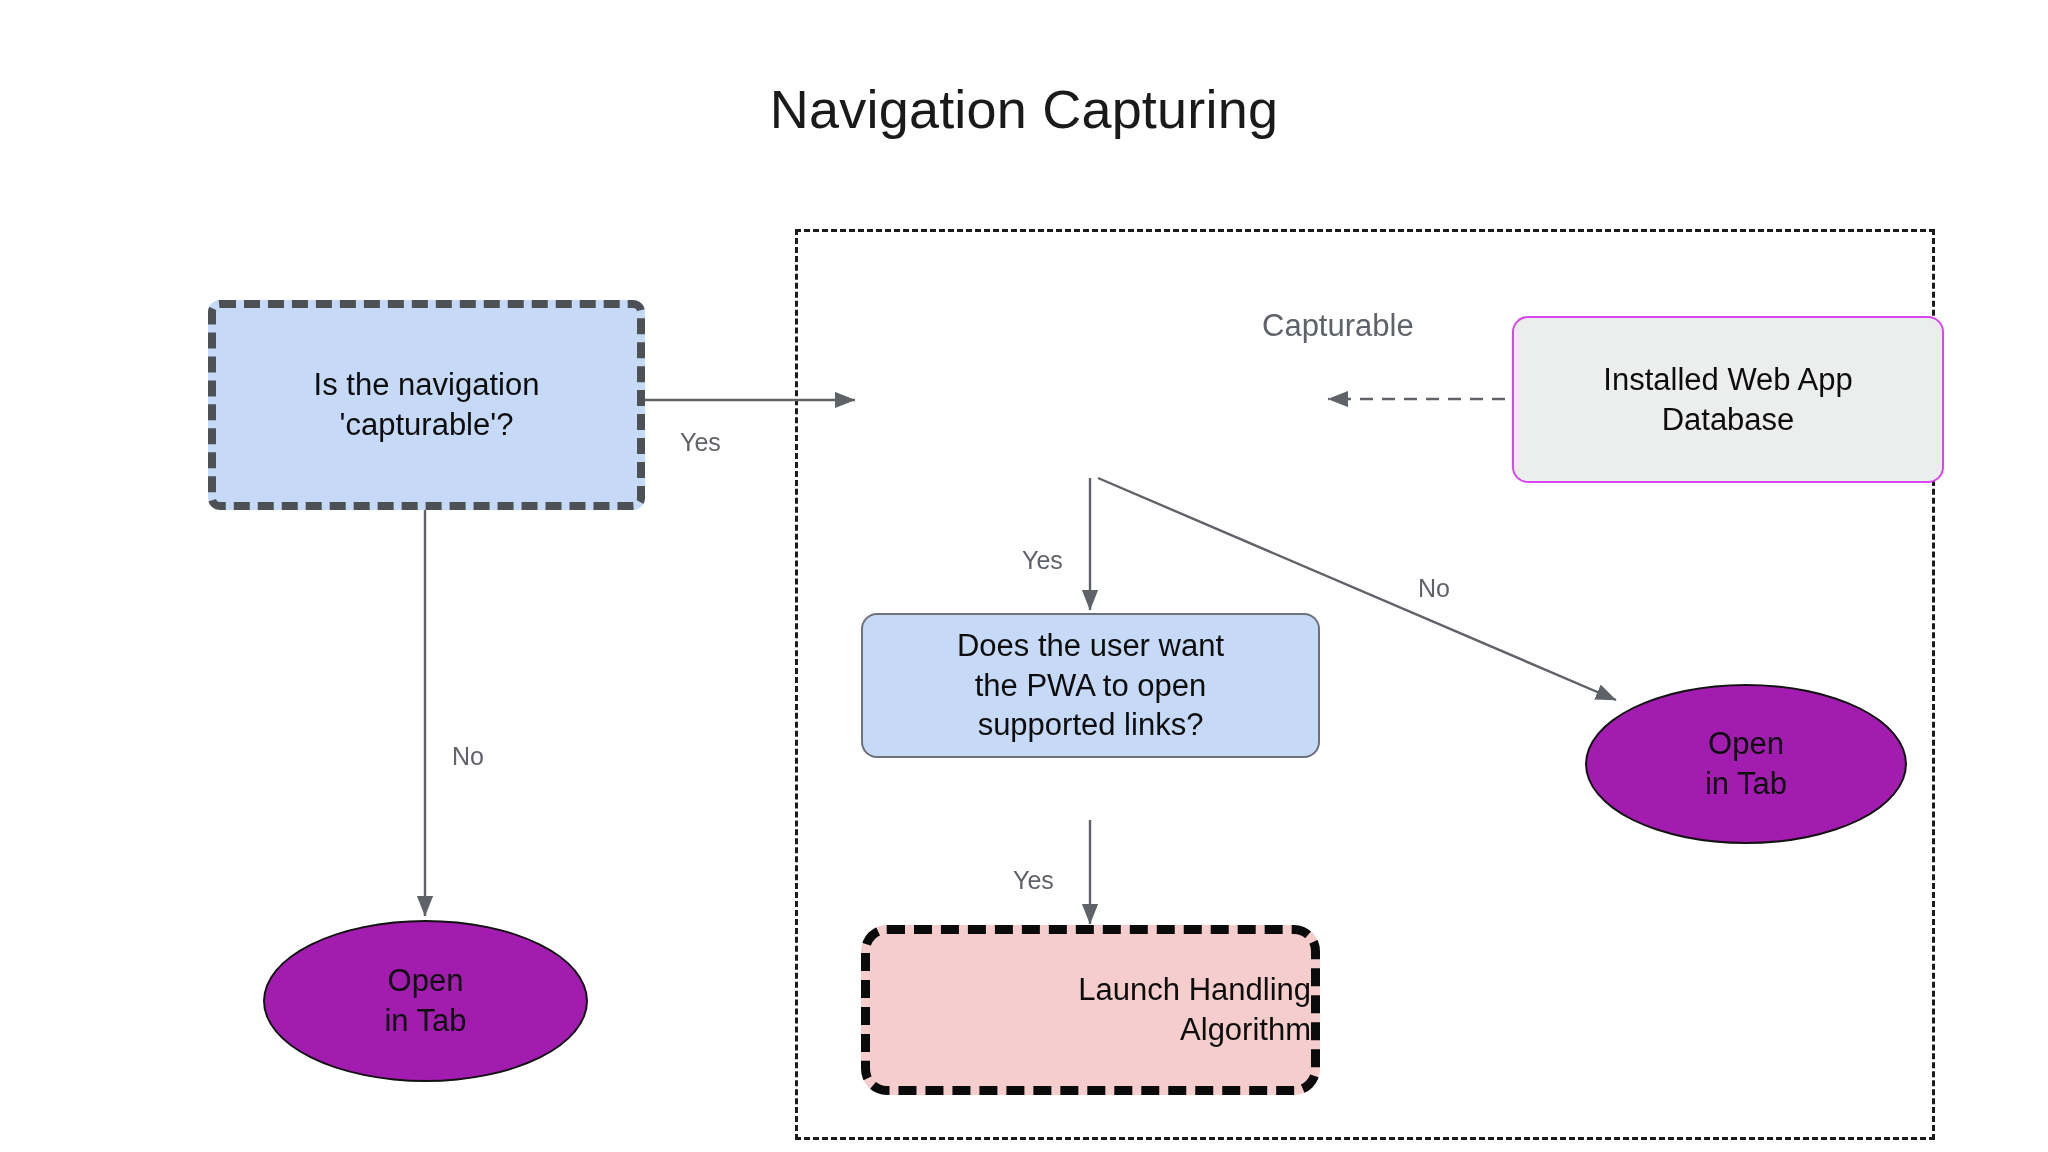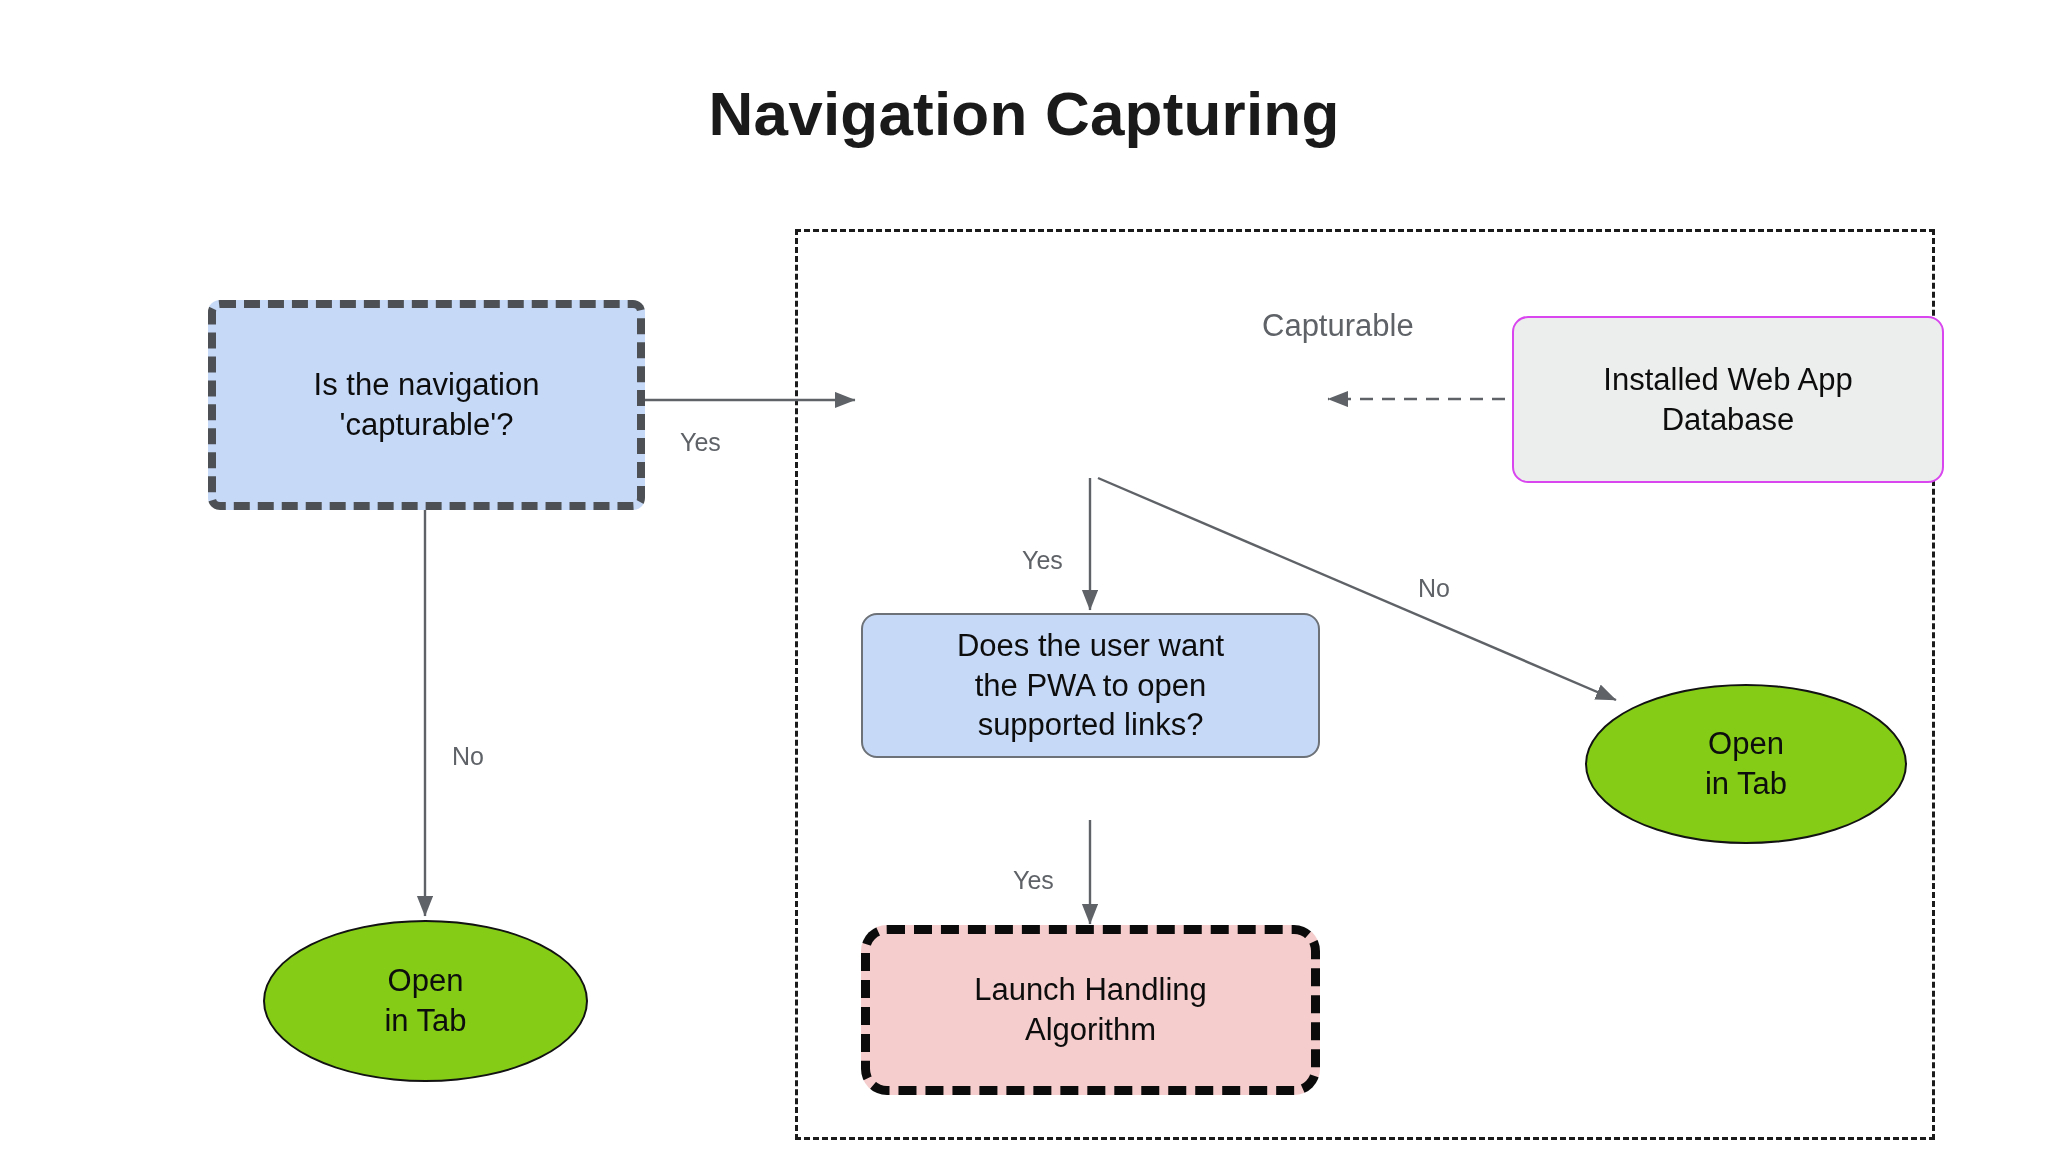--- a/index.html
+++ b/index.html
@@ -25,22 +25,22 @@
     height: 1152px;
     pointer-events: none;
   }
 
   .title {
     position: absolute;
     left: 0;
     top: 78px;
     width: 2048px;
     text-align: center;
-    font-size: 62px;
-    font-weight: 700;
+    font-size: 54px;
+    font-weight: 400;
     color: #1a1a1a;
     letter-spacing: 0.2px;
   }
 
   .group-box {
     position: absolute;
     border: 3px dashed #1b1b1b;
     background: transparent;
     box-sizing: border-box;
   }
@@ -78,21 +78,21 @@
   .node-gray {
     background: #eceded;
     border: 2px solid #d946ef;
   }
   .node-pink-dashed {
     background: #f5cdcd;
     border: 9px dashed #0b0b0b;
     border-radius: 26px;
   }
   .node-ellipse {
-    background: #84cc16;
+    background: #a21caf;
     border: 2.5px solid #121212;
     border-radius: 50%;
   }
 
   .edge-label {
     position: absolute;
     font-size: 25px;
     color: #5f6368;
     white-space: nowrap;
   }
@@ -158,21 +158,21 @@
     <span>Installed Web App</span>
     <span>Database</span>
   </div>
 
   <div class="node node-rect node-blue" style="left:861px; top:613px; width:459px; height:145px; flex-direction:column;">
     <span>Does the user want</span>
     <span>the PWA to open</span>
     <span>supported links?</span>
   </div>
 
-  <div class="node node-rect node-pink-dashed" style="left:861px; top:925px; width:459px; height:170px; flex-direction:column;">
+  <div class="node node-rect node-pink-dashed" style="left:861px; top:925px; width:459px; height:170px; flex-direction:column;align-items:flex-end;">
     <span>Launch Handling</span>
     <span>Algorithm</span>
   </div>
 
   <div class="node node-ellipse" style="left:263px; top:920px; width:325px; height:162px; flex-direction:column;">
     <span>Open</span>
     <span>in Tab</span>
   </div>
 
   <div class="node node-ellipse" style="left:1585px; top:684px; width:322px; height:160px; flex-direction:column;">

